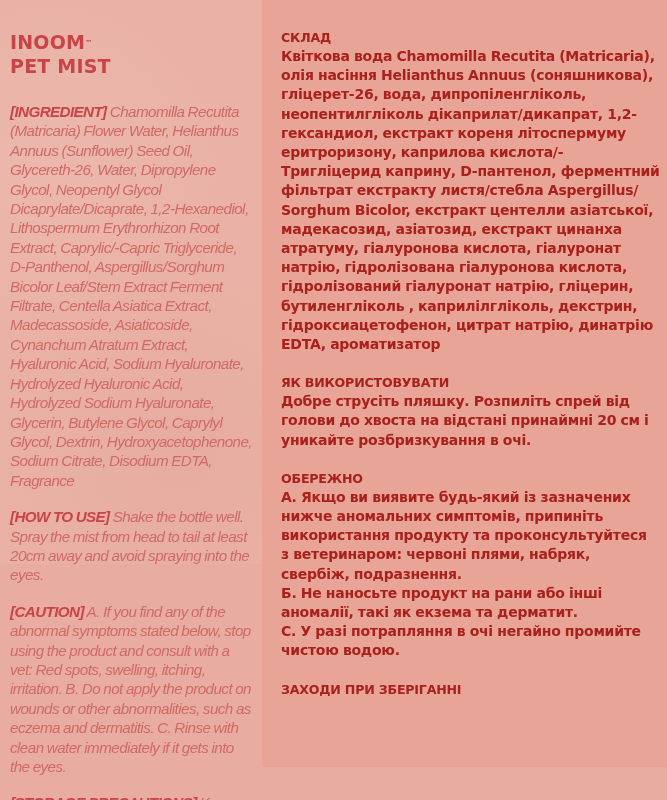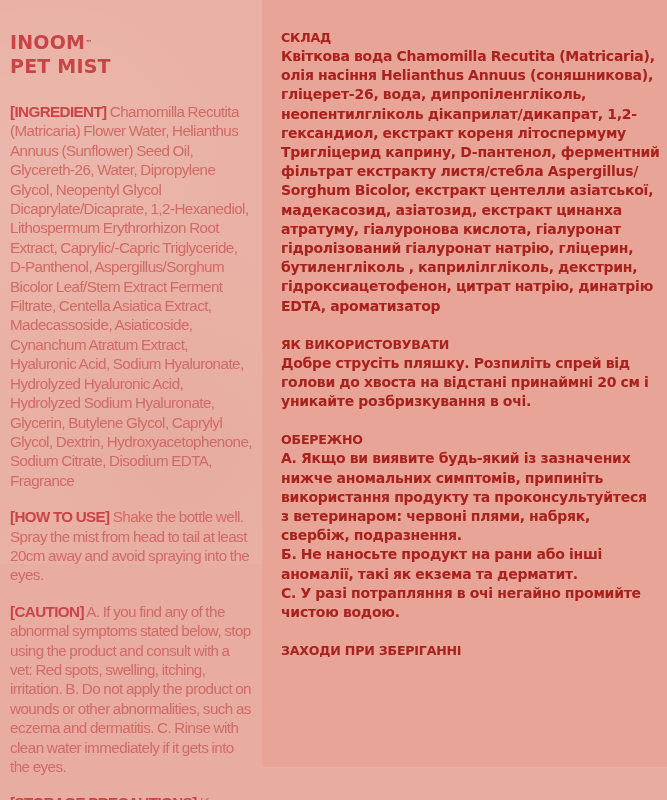--- a/index.html
+++ b/index.html
@@ -41,20 +41,21 @@
       vertical-align: top;
       position: relative;
       top: 1px;
     }
     .left-block {
       font-size: 15.2px;
       line-height: 19.4px;
       margin-top: 17px;
       letter-spacing: -0.55px;
       word-spacing: -0.5px;
+      font-style: italic;
     }
     .left-block .tag {
       color: #c94447;
       font-weight: bold;
       letter-spacing: -0.6px;
     }
     .left-block.first {
       margin-top: 24px;
     }
 
@@ -115,25 +116,27 @@
 
 <div class="right-panel">
   <div class="r-section">
     <div class="r-heading">СКЛАД</div>
     <div class="r-body">
       <span class="r-line">Квіткова вода Chamomilla Recutita (Matricaria),</span>
       <span class="r-line">олія насіння Helianthus Annuus (соняшникова),</span>
       <span class="r-line">гліцерет-26, вода, дипропіленгліколь,</span>
       <span class="r-line">неопентилгліколь дікаприлат/дикапрат, 1,2-</span>
       <span class="r-line">гександиол, екстракт кореня літоспермуму</span>
+      <span class="r-line">еритроризону, каприлова кислота/-</span>
       <span class="r-line">Тригліцерид каприну, D-пантенол, ферментний</span>
       <span class="r-line">фільтрат екстракту листя/стебла Aspergillus/</span>
       <span class="r-line">Sorghum Bicolor, екстракт центелли азіатської,</span>
       <span class="r-line">мадекасозид, азіатозид, екстракт цинанха</span>
       <span class="r-line">атратуму, гіалуронова кислота, гіалуронат</span>
+      <span class="r-line">натрію, гідролізована гіалуронова кислота,</span>
       <span class="r-line">гідролізований гіалуронат натрію, гліцерин,</span>
       <span class="r-line">бутиленгліколь , каприлілгліколь, декстрин,</span>
       <span class="r-line">гідроксиацетофенон, цитрат натрію, динатрію</span>
       <span class="r-line">EDTA, ароматизатор</span>
     </div>
   </div>
 
   <div class="r-section">
     <div class="r-heading">ЯК ВИКОРИСТОВУВАТИ</div>
     <div class="r-body">

